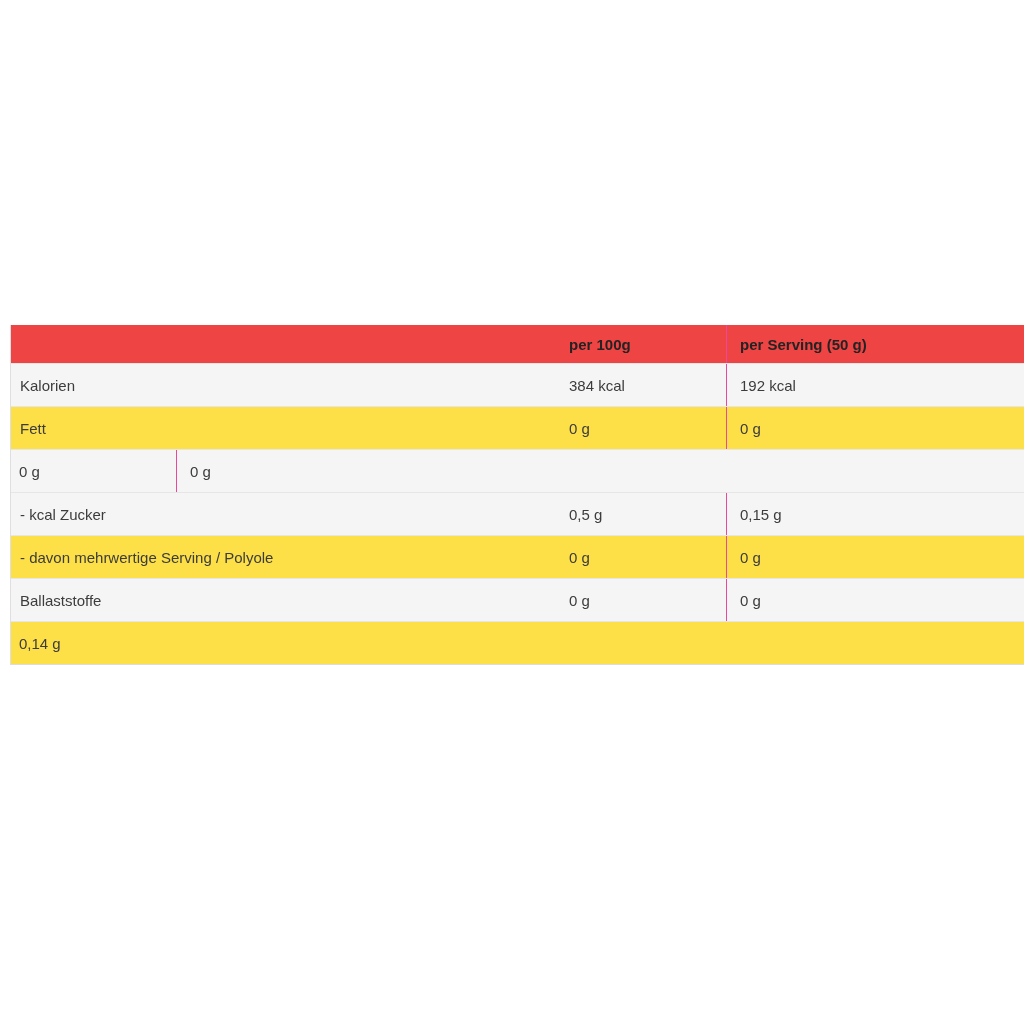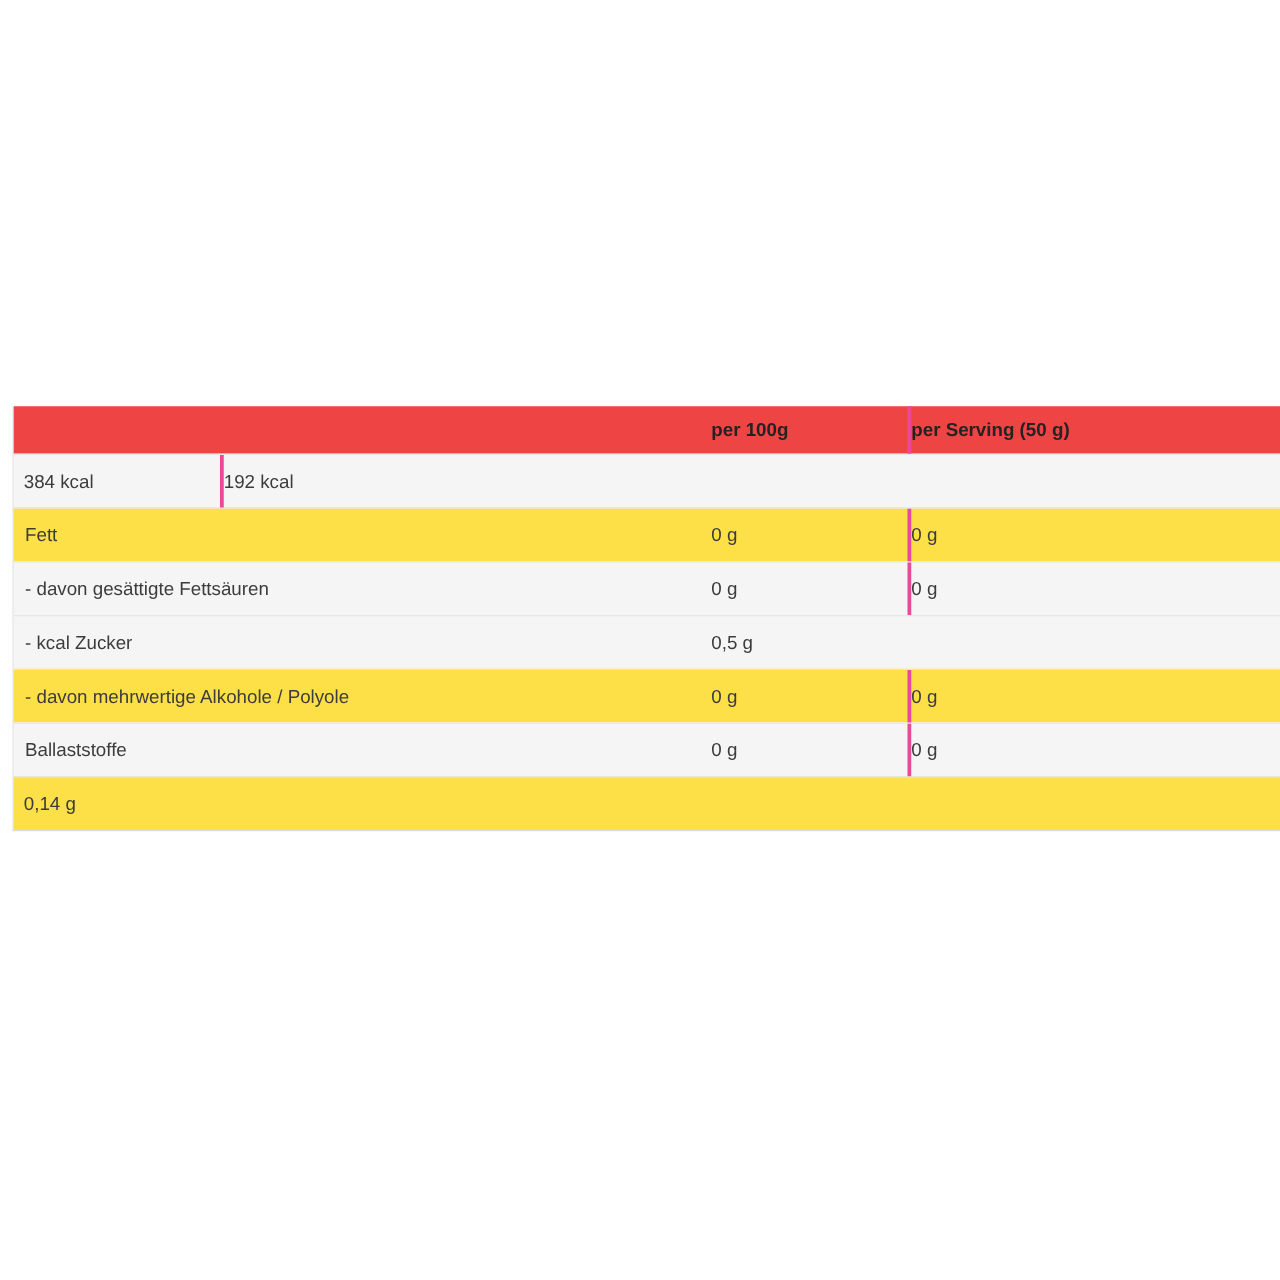--- a/index.html
+++ b/index.html
@@ -51,63 +51,65 @@
     padding-left: 9px;
     box-sizing: border-box;
   }
   .cell.val {
     width: 165px;
     padding-left: 8px;
     box-sizing: border-box;
   }
   .cell.serving {
     flex: 1;
-    border-left: 3px solid #ec4899;
+    border-left: 1px solid #ec4899;
+    padding-left: 13px;
     box-sizing: border-box;
     align-self: stretch;
     display: flex;
     align-items: center;
   }
 </style>
 </head>
 <body>
 
 <div class="page">
   <div class="nutrition-table">
     <div class="row header">
       <div class="cell label"></div>
       <div class="cell val">per 100g</div>
       <div class="cell serving">per Serving (50 g)</div>
     </div>
 
   <div class="row stripe">
+    <div class="cell label">Kalorien</div>
     <div class="cell val">384 kcal</div>
     <div class="cell serving">192 kcal</div>
   </div>
 
   <div class="row">
     <div class="cell label">Fett</div>
     <div class="cell val">0 g</div>
     <div class="cell serving">0 g</div>
   </div>
 
   <div class="row stripe">
-    <div class="cell label">- davon gesättigte Fettsäuren</div>
     <div class="cell val">0 g</div>
     <div class="cell serving">0 g</div>
   </div>
 
 
   <div class="row stripe">
     <div class="cell label">- kcal Zucker</div>
     <div class="cell val">0,5 g</div>
+    <div class="cell serving">0,15 g</div>
   </div>
 
   <div class="row">
-    <div class="cell label">- davon mehrwertige Alkohole / Polyole</div>
+    <div class="cell label">- davon mehrwertige Serving / Polyole</div>
     <div class="cell val">0 g</div>
     <div class="cell serving">0 g</div>
   </div>
 
   <div class="row stripe">
     <div class="cell label">Ballaststoffe</div>
     <div class="cell val">0 g</div>
     <div class="cell serving">0 g</div>
   </div>
 

